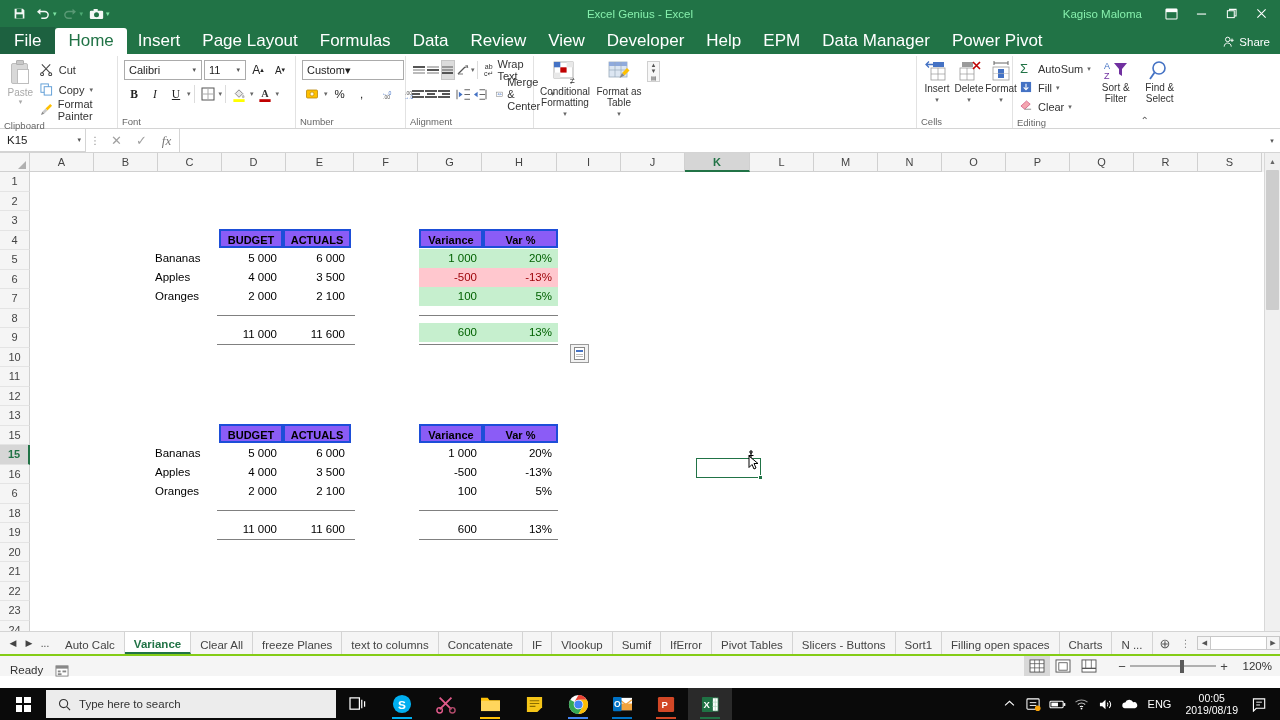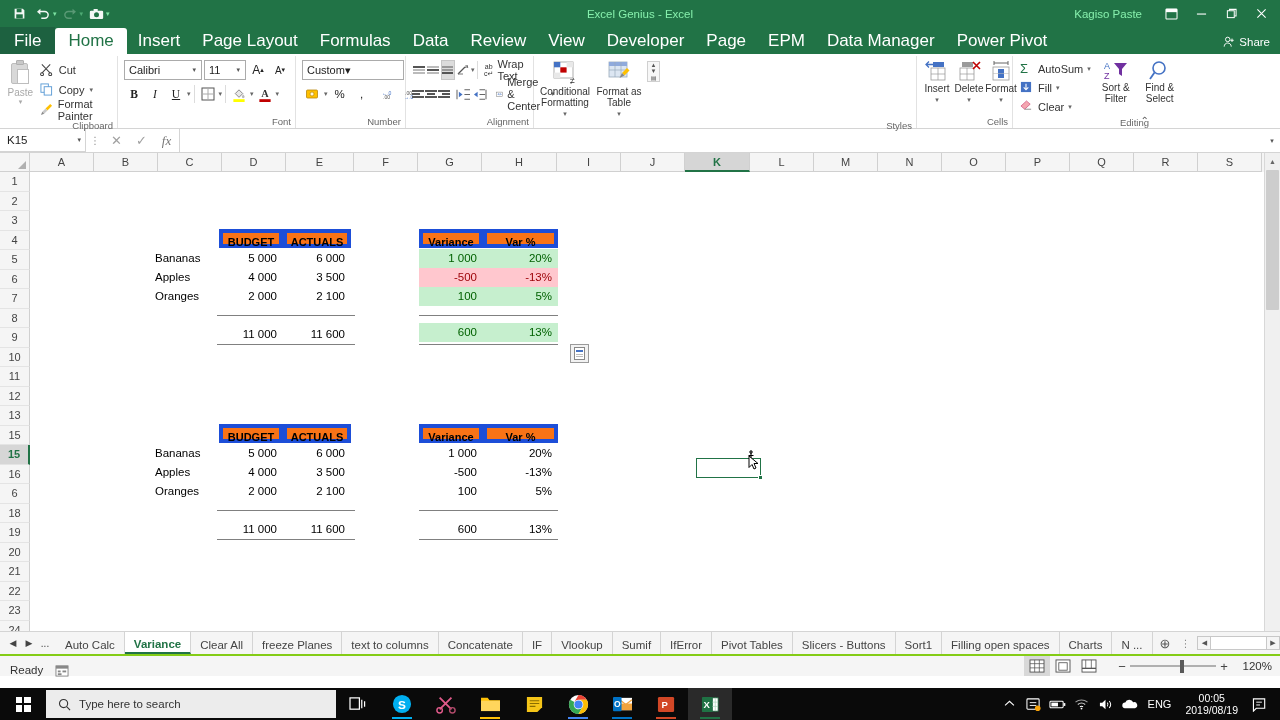--- a/index.html
+++ b/index.html
@@ -63,21 +63,21 @@
   .ribbon {
     height: 75px; background: #fff; border-bottom: 1px solid #d4d4d4;
     display: flex; position: relative; padding-top: 2px;
   }
   .rgroup {
     position: relative; display: flex; flex-direction: column;
     border-right: 1px solid #e2e2e2; padding: 2px 4px 0 4px;
   }
   .rgroup-body { flex: 1; display: flex; align-items: flex-start; }
   .rgroup-label {
-    font-size: 9.5px; color: #666; text-align: right;
+    font-size: 9.5px; color: #666; text-align: left;
     height: 13px; line-height: 13px; position: relative;
   }
 
   
   .g-clipboard { width: 118px; }
   .paste-col {
     display: flex; flex-direction: column; align-items: center;
     width: 42px; padding-top: 2px; color: #b5b5b5;
   }
   .paste-icon {
@@ -242,21 +242,21 @@
     height: 19.5px; border-right: 1px solid #d0d0d0; border-bottom: 1px solid #e4e4e4;
     font-size: 11px; color: #444; display: flex; align-items: center;
     justify-content: center; background: #f5f5f5;
   }
   .rowhdr.sel { background: #d6d6d6; color: #217346; font-weight: bold; border-right: 2px solid #217346; }
   .cells-area { position: relative; flex: 1; }
 
   .ovl { position: absolute; font-size: 11.5px; color: #000; line-height: 19px; white-space: nowrap; }
   .ovl.r { text-align: right; }
   .ovl.c { text-align: center; }
-  .hdr-yellow { background: #f97316; font-weight: bold; color: #000; border: 4px solid #1d4ed8; }
+  .hdr-yellow { background: #8b5cf6; font-weight: bold; color: #000; border: 2px solid #1d4ed8; }
   .bg-green { background: #c6efce; color: #006100; }
   .bg-pink  { background: #ffc7ce; color: #9c0006; }
   .totline-top { position: absolute; border-top: 1.5px solid #808080; }
   .totline-bot { position: absolute; border-top: 1.5px solid #808080; }
 
   .sel-cell {
     position: absolute; border: 1.5px solid #217346; background: transparent;
   }
   .fill-handle {
     position: absolute; width: 5px; height: 5px; background: #217346;
@@ -383,21 +383,21 @@
       <svg width="15" height="12" viewBox="0 0 18 14">
           <rect x="1" y="3" width="16" height="10" rx="1.5" fill="#fff"></rect>
           <rect x="5.5" y="1" width="5" height="2.5" rx=".6" fill="#fff"></rect>
           <circle cx="9" cy="8" r="3" fill="#217346"></circle>
         </svg>
     </div>
     <span class="qat-caret">▾</span>
   </div>
   <div class="title-text">Excel Genius  -  Excel</div>
   <div class="tb-right">
-    <span class="user-name">Kagiso Paste</span>
+    <span class="user-name">Kagiso Maloma</span>
     <div class="win-btn">
       <svg width="13" height="12" viewBox="0 0 14 13">
           <rect x="1" y="1" width="12" height="11" rx="1" stroke="#fff" fill="none" stroke-width="1.1"></rect>
           <rect x="1" y="1" width="12" height="3.5" fill="#fff"></rect>
         </svg>
     </div>
     <div class="win-btn">
       <svg width="11" height="11" viewBox="0 0 12 12">
           <rect x="1" y="6" width="10" height="1.2" fill="#fff"></rect>
         </svg>
@@ -419,21 +419,21 @@
 <div class="ribbon-tabs">
   <div class="rtab file">File</div>
   <div class="rtab active">Home</div>
   <div class="rtab">Insert</div>
   <div class="rtab">Page Layout</div>
   <div class="rtab">Formulas</div>
   <div class="rtab">Data</div>
   <div class="rtab">Review</div>
   <div class="rtab">View</div>
   <div class="rtab">Developer</div>
-  <div class="rtab">Page</div>
+  <div class="rtab">Help</div>
   <div class="rtab">EPM</div>
   <div class="rtab">Data Manager</div>
   <div class="rtab">Power Pivot</div>
   <div class="tabs-right">
     <svg width="12" height="12" viewBox="0 0 14 14">
         <circle cx="5.5" cy="4" r="2.6" stroke="#fff" fill="none" stroke-width="1.1"></circle>
         <path d="M1.4 12.4c0-2.6 1.8-4.2 4.1-4.2s4.1 1.6 4.1 4.2" stroke="#fff" fill="none" stroke-width="1.1"></path>
         <path d="M10.5 3v4M8.5 5h4" stroke="#fff" stroke-width="1.1"></path>
       </svg>
     <span>Share</span>
@@ -675,21 +675,20 @@
           <span>Format as Table</span>
           <span class="caret-sm">▾</span>
         </div>
       </div>
       <div class="style-scroll">
         <div class="ss-btn">▲</div>
         <div class="ss-btn">▼</div>
         <div class="ss-btn">▤</div>
       </div>
     </div>
-    <div class="rgroup-label">Styles</div>
   </div>
 
   <div class="rgroup g-cells">
     <div class="rgroup-body">
       <div class="cells-row">
         <div class="cell-btn">
           <svg width="24" height="23" viewBox="0 0 24 23">
               <rect x="6" y="8" width="14" height="12" fill="#fff" stroke="#999" stroke-width=".8"></rect>
               <path d="M6 14h14M13 8v12" stroke="#999" stroke-width=".7"></path>
               <rect x="8" y="2" width="11" height="5" fill="#4472c4"></rect>

